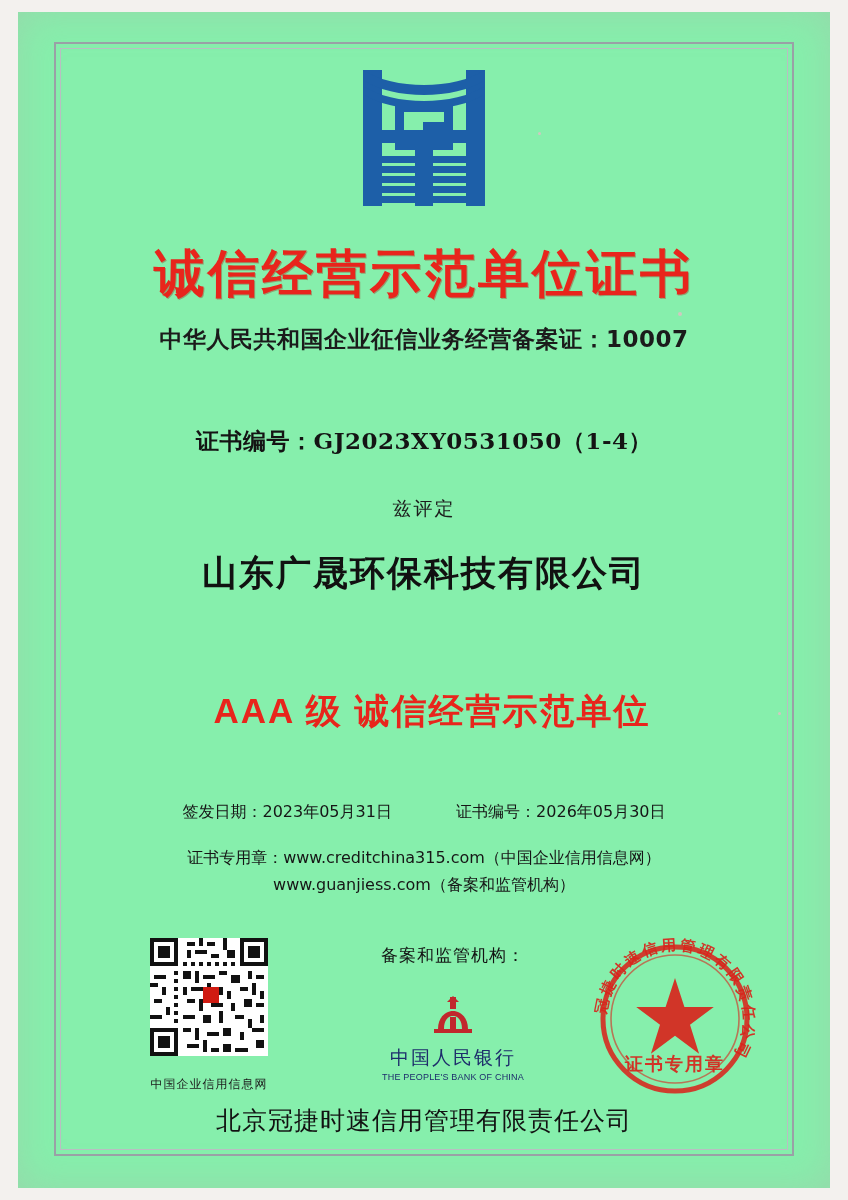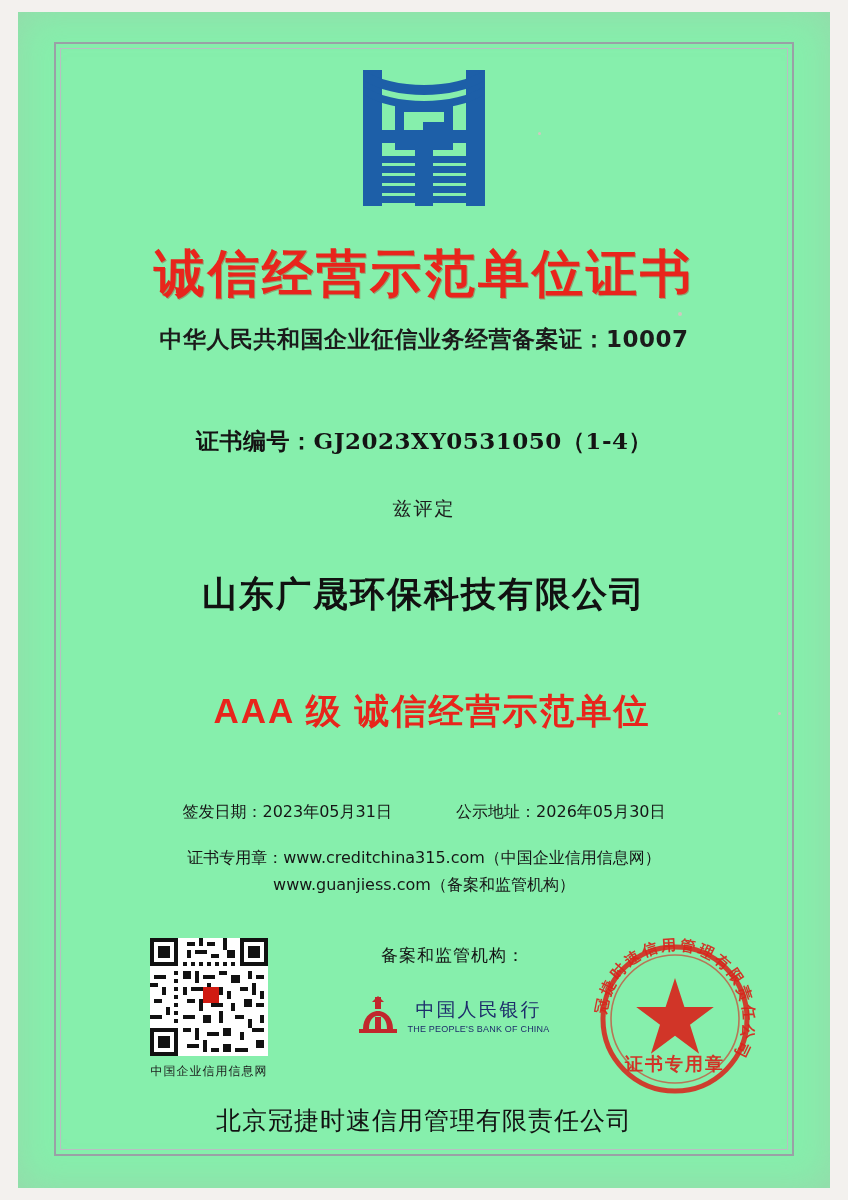--- a/index.html
+++ b/index.html
@@ -115,21 +115,20 @@
     position: absolute;
     top: 538px;
     left: 0;
     width: 100%;
     text-align: center;
     color: #111;
     font-family: "DejaVu Sans", sans-serif;
     font-weight: bold;
     font-size: 35px;
     letter-spacing: 2px;
-    margin-top: 21px;
   }
   .grade {
     position: absolute;
     top: 676px;
     left: 8px;
     width: 100%;
     text-align: center;
     color: #e8251c;
     font-family: Liberation Sans, sans-serif;
     font-weight: bold;
@@ -179,21 +178,21 @@
     text-align: center;
   }
   .qr {
     width: 118px;
     height: 118px;
     margin: 0 auto;
     position: relative;
     background: #fff;
   }
   .qr-caption {
-    margin-top: 7px;
+    margin-top: 20px;
     font-family: "DejaVu Sans", sans-serif;
     font-size: 12px;
     color: #1b1b1b;
     letter-spacing: 1px;
   }
 
   .reg-block {
     position: absolute;
     left: 268px;
     top: 14px;
@@ -205,20 +204,21 @@
     font-size: 17px;
     color: #131313;
     letter-spacing: 1px;
   }
   .bank {
     margin-top: 28px;
     display: flex;
     align-items: center;
     justify-content: center;
     gap: 9px;
+    flex-direction: column;
   }
   .bank-text-cn {
     font-family: "DejaVu Sans", sans-serif;
     font-size: 19px;
     color: #1d2d6b;
     letter-spacing: 2px;
     line-height: 1.05;
   }
   .bank-text-en {
     font-family: "Liberation Sans", sans-serif;
@@ -303,21 +303,21 @@
     <div class="main-title">诚信经营示范单位证书</div>
     <div class="sub-title">中华人民共和国企业征信业务经营备案证：10007</div>
     <div class="cert-no">证书编号：GJ2023XY0531050（1-4）</div>
     <div class="hereby">兹评定</div>
     <div class="company">山东广晟环保科技有限公司</div>
     <div class="grade">AAA 级 诚信经营示范单位</div>
 
     <div class="dates">
       <span class="d-item">签发日期：2023年05月31日</span>
       <span class="gap"></span>
-      <span class="d-item">公示地址：2026年05月30日</span>
+      <span class="d-item">证书编号：2026年05月30日</span>
     </div>
 
     <div class="pub">
       <div>证书专用章：www.creditchina315.com（中国企业信用信息网）</div>
       <div>www.guanjiess.com（备案和监管机构）</div>
     </div>
 
     <div class="bottom">
 
       <div class="qr-block">

